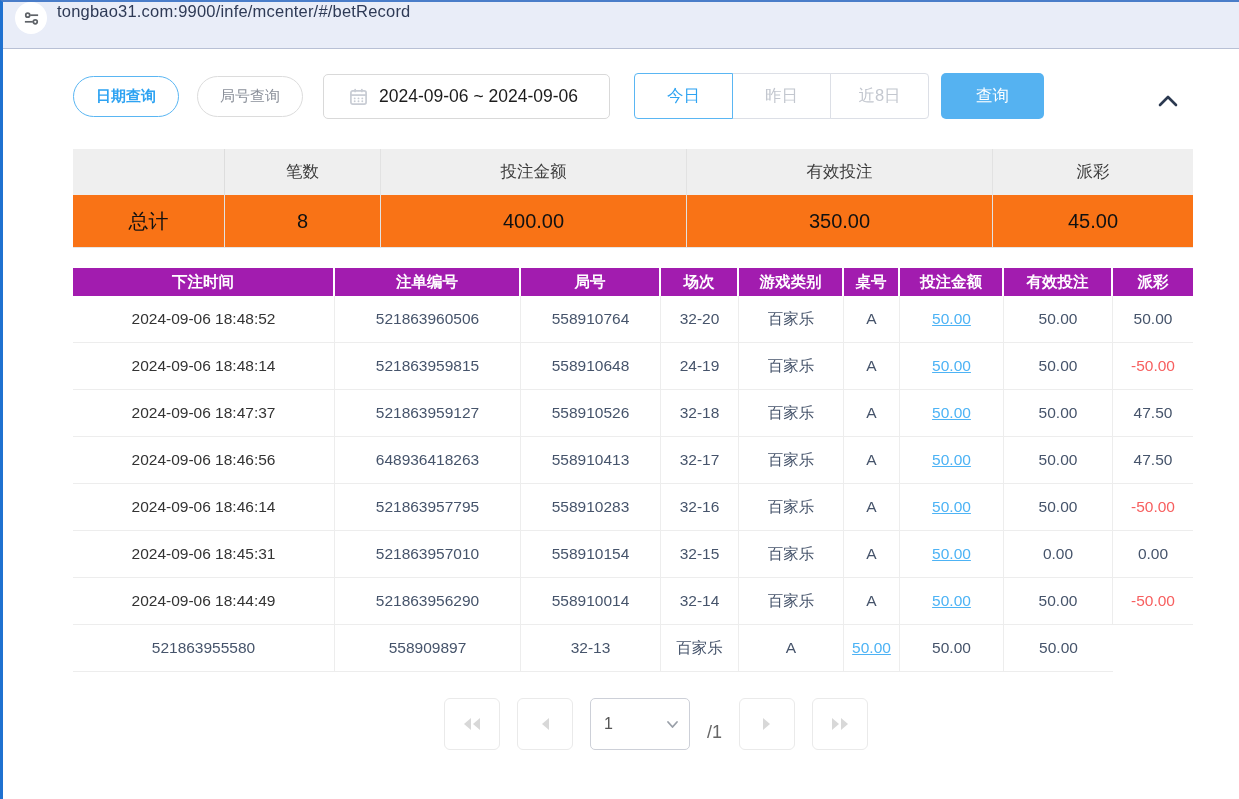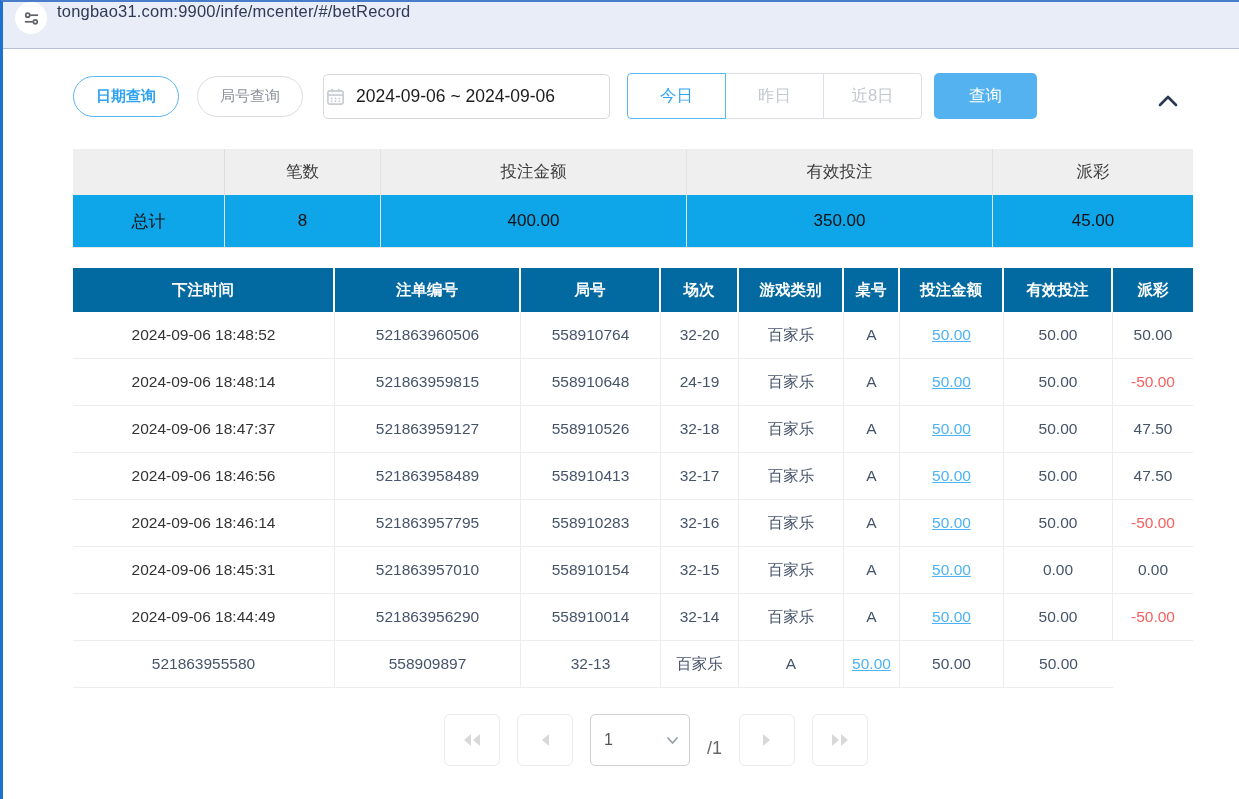--- a/index.html
+++ b/index.html
@@ -29,50 +29,50 @@
   
   .filters { margin-top:24px; display:flex; align-items:center; }
   .pill {
     height:41px; padding:0 22px; border-radius:21px; background:#fff;
     font-size:15px; display:flex; align-items:center; cursor:pointer; border:1px solid #dcdcdc; color:#8a8f99;
   }
   .pill.active { border:1px solid #5ab6f3; color:#2ea3f2; font-weight:bold; }
   .pill + .pill { margin-left:18px; }
   .date-input {
     margin-left:20px; width:287px; height:45px; border:1px solid #d9d9d9; border-radius:5px;
-    display:flex; align-items:center; padding:0 2px; background:#fff; cursor:pointer;
+    display:flex; align-items:center; padding:0 25px; background:#fff; cursor:pointer;
   }
   .date-input .date-text { margin-left:11px; font-size:17.5px; color:#1c1c1c; }
   .seg-group { margin-left:12px; display:flex; }
   .seg-btn {
     width:99px; height:46px; background:#fff; border:1px solid #dcdfe6; font-size:16.5px;
     color:#c3c7cf; cursor:pointer; margin-left:-1px; position:relative;
   }
-  .seg-btn:first-child { margin-left:5px; border-radius:4px 0 0 4px; }
+  .seg-btn:first-child { margin-left:12px; border-radius:4px 0 0 4px; }
   .seg-btn:last-child { border-radius:0 4px 4px 0; }
   .seg-btn.active { border-color:#5ab6f3; color:#2ea3f2; z-index:2; }
   .search-btn {
     margin-left:12px; width:103px; height:46px; background:#55b2f1; border:none; border-radius:5px;
     color:#fff; font-size:16.5px; cursor:pointer;
   }
   
   .summary { margin-top:30px; width:1120px; border-bottom:1px solid #e6e6e6; }
   .sum-row { display:grid; grid-template-columns:152px 156px 306px 306px 200px;text-align:center; }
   .sum-cell {
     display:flex; align-items:center; justify-content:center; border-right:1px solid #e2e2e2;
   }
   .sum-cell:last-child { border-right:none; }
   .sum-head .sum-cell { height:46px; background:#efefef; font-size:16.5px; color:#3c3c3c; }
   .sum-head .sum-cell:first-child { border-right-color:#dddddd; }
-  .sum-body .sum-cell { height:52px; background:#0ea5e9; font-size:17px; color:#111; font-weight:500; }
+  .sum-body .sum-cell { height:52px; background:#f97316; font-size:20px; color:#111; font-weight:500; }
   
   .bet-table { margin-top:20px; width:1120px; }
   .thead { display:grid; grid-template-columns:262px 186px 140px 78px 105px 56px 104px 109px 80px; }
   .th {
-    height:44px; background:#0369a1; color:#fff; font-weight:bold; font-size:15.5px;
+    height:28px; background:#a21caf; color:#fff; font-weight:bold; font-size:15.5px;
     display:flex; align-items:center; justify-content:center; border-right:2px solid #fff;
   }
   .th:last-child { border-right:none; }
   .trow { display:grid; grid-template-columns:262px 186px 140px 78px 105px 56px 104px 109px 80px; }
   .tcell {
     height:47px; display:flex; align-items:center; justify-content:center;
     border-right:1px solid #ededed; border-bottom:1px solid #ededed;
     font-size:15.5px; color:#46546b; background:#fff;
   }
   .tcell:last-child { border-right:none; }
@@ -210,21 +210,21 @@
           <div class="tcell c4">百家乐</div>
           <div class="tcell c5">A</div>
           <div class="tcell c6">
             <a class="amount-link">50.00</a>
           </div>
           <div class="tcell c7">50.00</div>
           <div class="tcell c8">47.50</div>
         </div>
         <div class="trow">
           <div class="tcell c0">2024-09-06 18:46:56</div>
-          <div class="tcell c1">521863958489</div>
+          <div class="tcell c1">648936418263</div>
           <div class="tcell c2">558910413</div>
           <div class="tcell c3">32-17</div>
           <div class="tcell c4">百家乐</div>
           <div class="tcell c5">A</div>
           <div class="tcell c6">
             <a class="amount-link">50.00</a>
           </div>
           <div class="tcell c7">50.00</div>
           <div class="tcell c8">47.50</div>
         </div>

